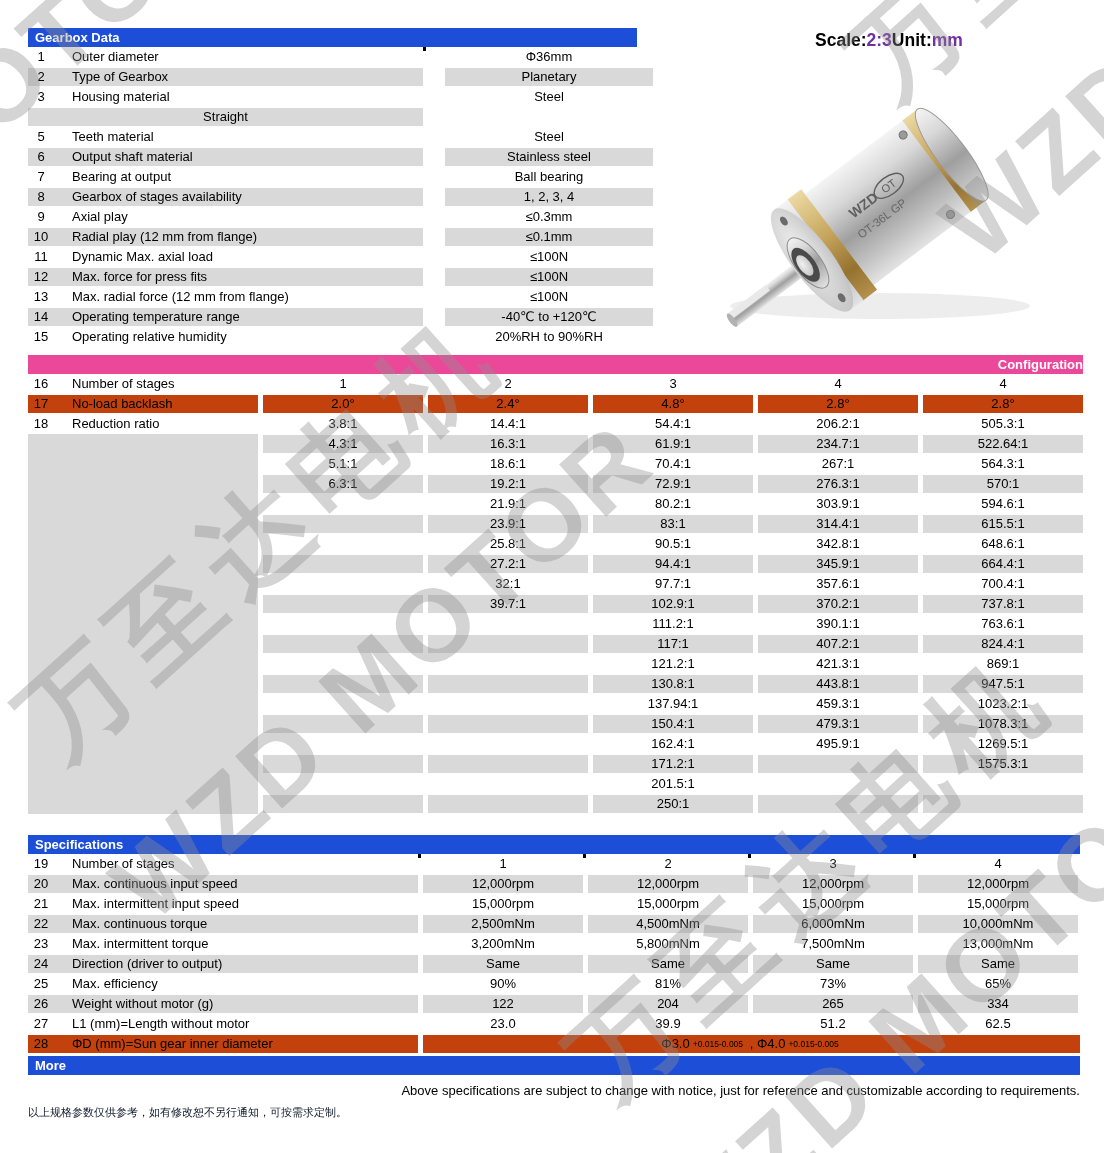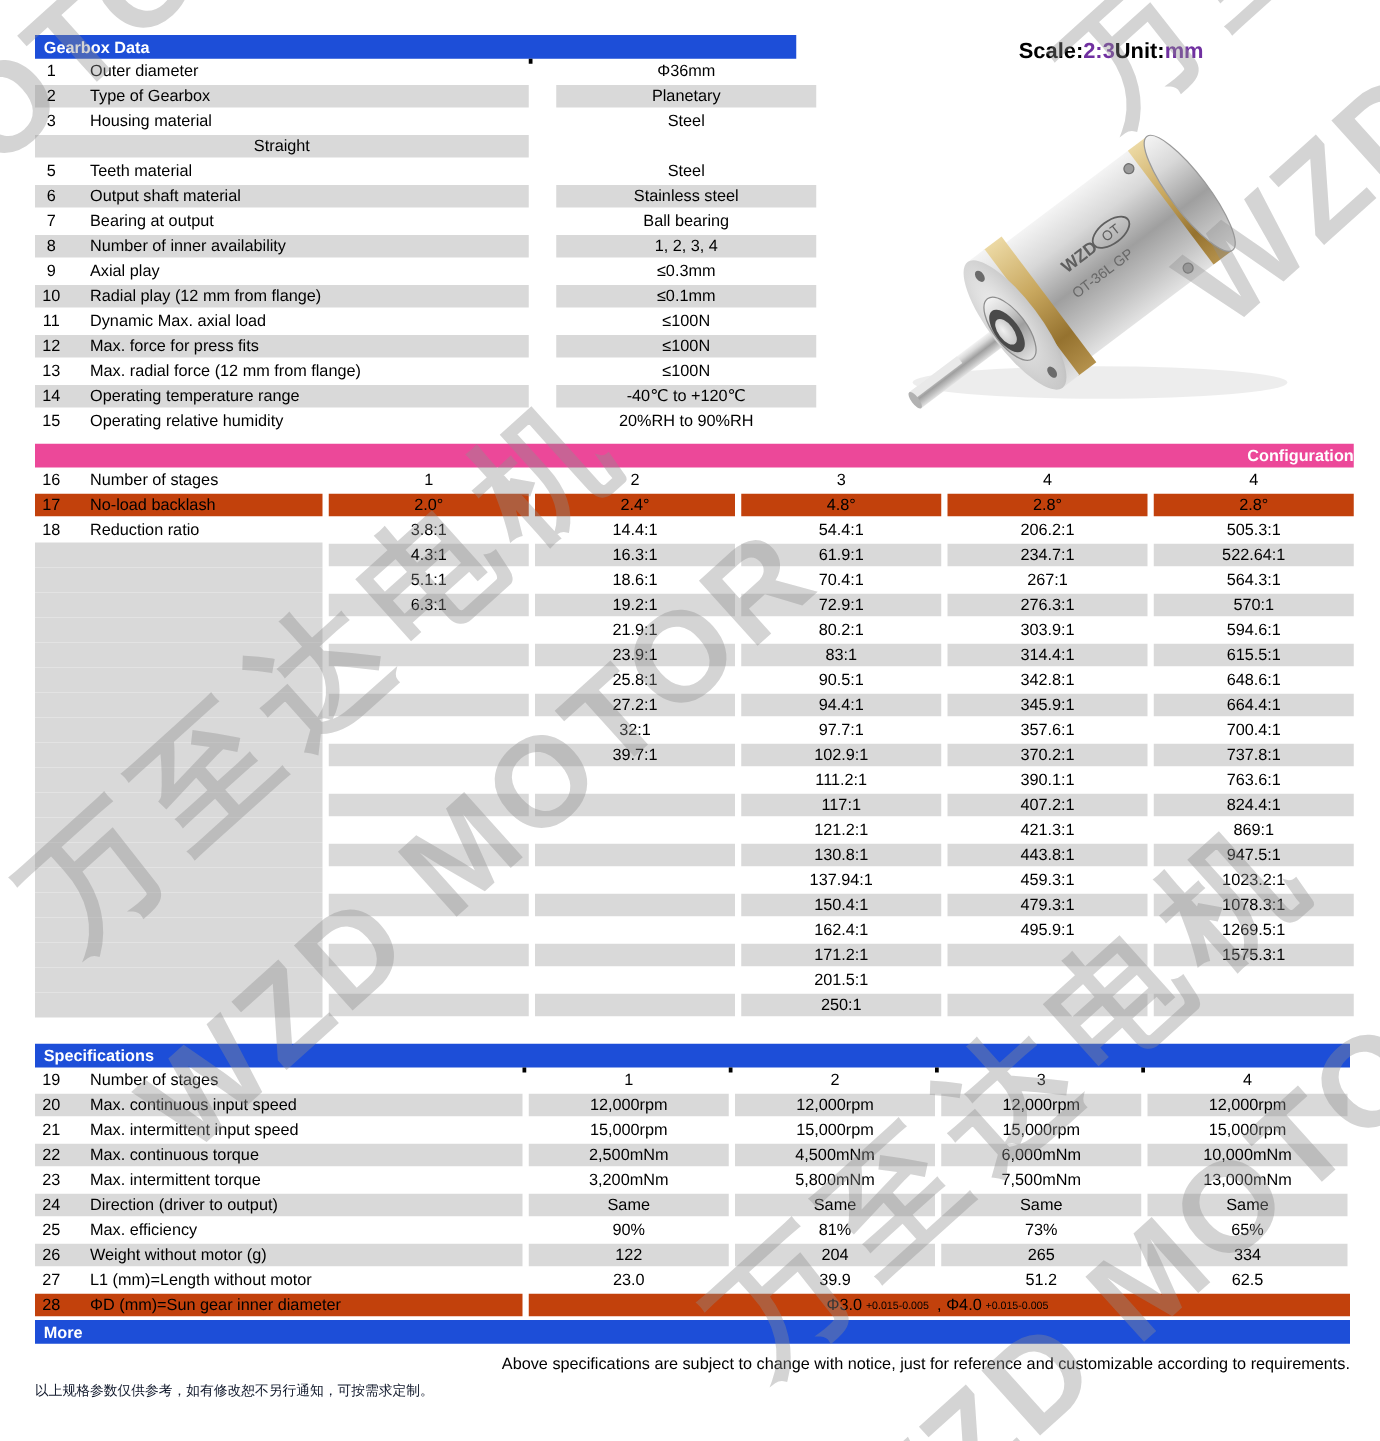--- a/index.html
+++ b/index.html
@@ -151,21 +151,21 @@
     <div class="c lbl"><span class="num">6</span><span>Output shaft material</span></div>
     <div class="c val">Stainless steel</div>
   </div>
 
   <div class="r">
     <div class="c lbl"><span class="num">7</span><span>Bearing at output</span></div>
     <div class="c val">Ball bearing</div>
   </div>
 
   <div class="r">
-    <div class="c lbl"><span class="num">8</span><span>Number of inner availability</span></div>
+    <div class="c lbl"><span class="num">8</span><span>Gearbox of stages availability</span></div>
     <div class="c val">1, 2, 3, 4</div>
   </div>
 
   <div class="r">
     <div class="c lbl"><span class="num">9</span><span>Axial play</span></div>
     <div class="c val">≤0.3mm</div>
   </div>
 
   <div class="r">
     <div class="c lbl"><span class="num">10</span><span>Radial play (12 mm from flange)</span></div>

